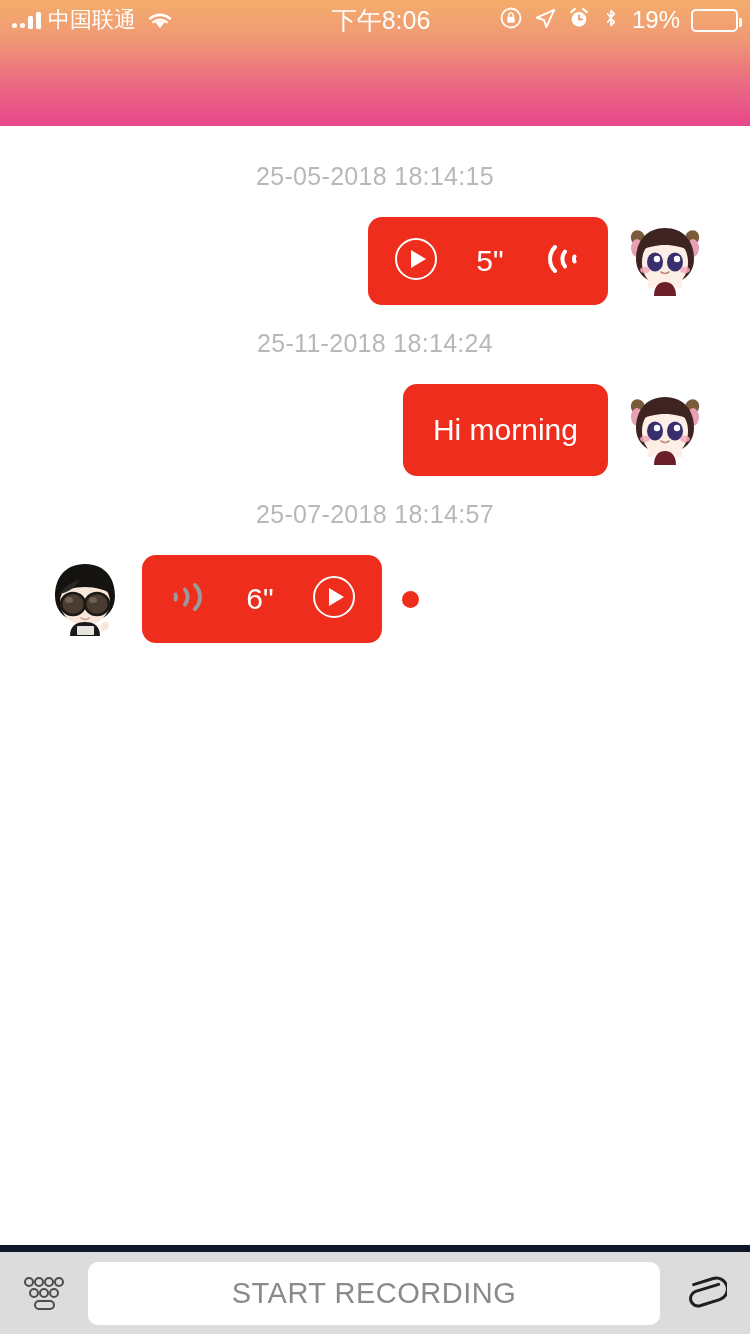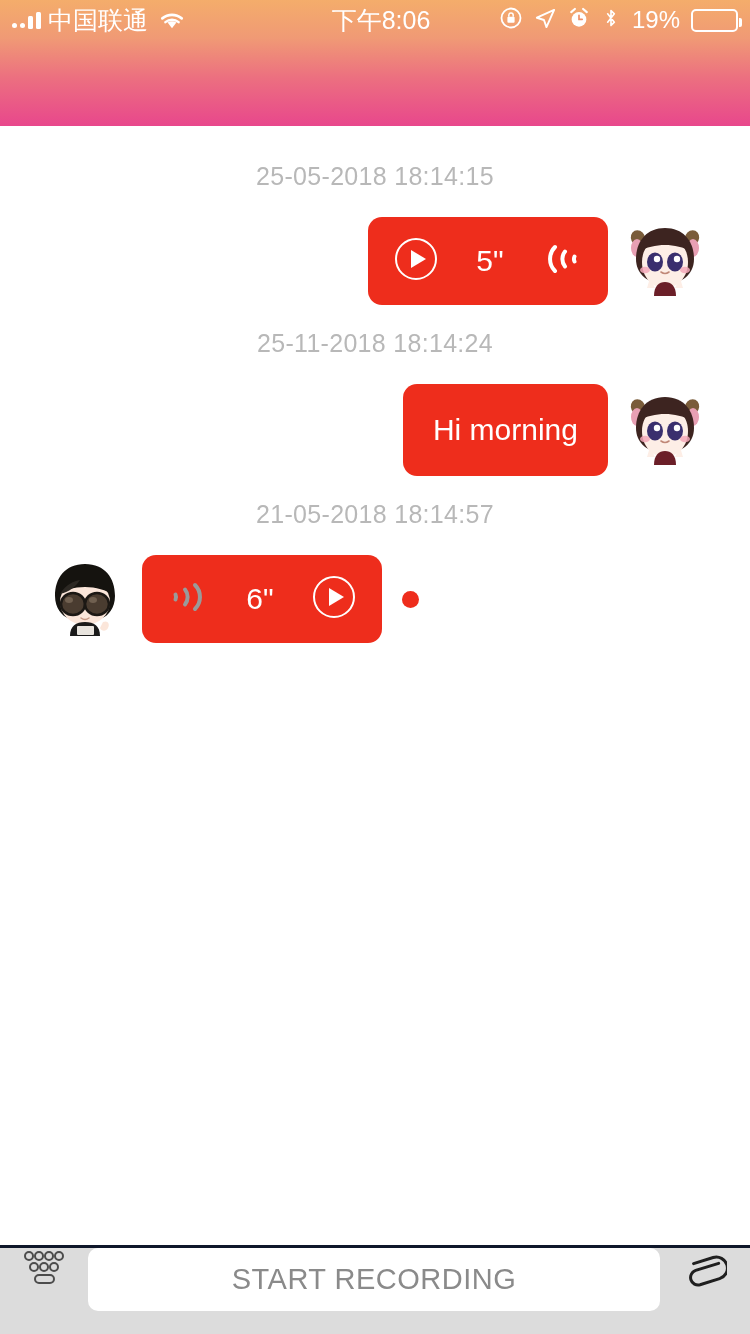--- a/index.html
+++ b/index.html
@@ -19,21 +19,21 @@
     position:absolute; top:0; left:0; right:0; height:40px;
     display:flex; align-items:center; color:#fff;
   }
   .sb-left { display:flex; align-items:center; gap:7px; padding-left:12px; }
   .signal { display:flex; align-items:flex-end; gap:3px; height:17px; }
   .signal i { display:block; width:5px; background:#fff; border-radius:50%; }
   .signal i:nth-child(1){ height:5px; margin-bottom:1px; }
   .signal i:nth-child(2){ height:5px; margin-bottom:1px; }
   .signal i:nth-child(3){ height:13px; border-radius:1.5px; }
   .signal i:nth-child(4){ height:17px; border-radius:1.5px; }
-  .carrier { font-size:25px; letter-spacing:0px; line-height:1; }
+  .carrier { font-size:22px; letter-spacing:0px; line-height:1; }
   .wifi { position:relative; width:26px; height:19px; margin-left:4px; }
   .sb-center {
     position:absolute; left:12px; right:0; top:0; height:40px;
     display:flex; align-items:center; justify-content:center;
     font-size:25px; letter-spacing:0px;
   }
   .sb-right {
     position:absolute; right:12px; top:0; height:40px;
     display:flex; align-items:center; gap:11px;
   }
@@ -79,22 +79,22 @@
   .bubble.voice { height:88px; }
   .bubble.voice-out { width:240px; justify-content:space-between; padding:0 26px; margin-right:18px; }
   .bubble.voice-in  { width:240px; justify-content:space-between; padding:0 26px; margin-left:18px; }
   .bubble.text { padding:0 30px; height:92px; font-size:30px; margin-right:18px; align-items:center; }
   .dur { font-size:30px; }
   .unread { width:17px; height:17px; border-radius:50%; background:#ee2d1c; margin-left:20px; }
 
   
   .bottombar {
     flex:0 0 89px; height:89px; background:#dcdcdc;
-    border-top:3px solid #0f172a;
-    display:flex; align-items:flex-start; padding:0 14px; gap:14px;
+    border-top:7px solid #0f172a;
+    display:flex; align-items:center; padding:0 14px; gap:14px;
   }
   .kbd-icon { width:60px; flex:0 0 60px; display:flex; align-items:center; justify-content:center; }
   .record-btn {
     flex:1 1 auto; height:63px; background:#fff; border-radius:10px;
     display:flex; align-items:center; justify-content:center;
     color:#8a8a8a; font-size:29px; letter-spacing:0.5px;
   }
   .clip-icon { width:62px; flex:0 0 62px; display:flex; align-items:center; justify-content:center; }
 </style>
 </head>
@@ -229,21 +229,21 @@
             <path d="M35 50 Q39 53 43 50" fill="none" stroke="#c08878" stroke-width="1.6" stroke-linecap="round"></path>
             <path d="M28 74 C28 64 33 60 39 60 C45 60 50 64 50 74 Z" fill="#6b1f28"></path>
             <path d="M24 56 L21 66 L29 66 Z" fill="#fdeee6"></path>
             <path d="M54 56 L57 66 L49 66 Z" fill="#fdeee6"></path>
           </svg>
         </div>
       </div>
     </div>
 
     <div class="msg-group">
-      <div class="timestamp">21-05-2018 18:14:57</div>
+      <div class="timestamp">25-07-2018 18:14:57</div>
       <div class="row in">
         <div class="avatar">
           <svg viewBox="0 0 78 78">
             <path d="M39 4 C19 4 9 18 9 36 C9 48 16 56 22 58 L22 40 C22 40 28 34 39 34 C50 34 56 40 56 40 L56 58 C62 56 69 48 69 36 C69 18 59 4 39 4 Z" fill="#15130f"></path>
             <ellipse cx="39" cy="42" rx="25" ry="23" fill="#fbe6da"></ellipse>
             <path d="M39 5 C20 5 10 19 10 35 C18 30 28 27 39 27 C50 27 60 30 68 35 C68 19 58 5 39 5 Z" fill="#15130f"></path>
             <path d="M14 34 C20 24 28 21 34 20 C30 26 24 32 14 34 Z" fill="#2c2823"></path>
             <ellipse cx="27" cy="44" rx="12" ry="11" fill="#4a3c30" stroke="#1c1814" stroke-width="2.5"></ellipse>
             <ellipse cx="51" cy="44" rx="12" ry="11" fill="#4a3c30" stroke="#1c1814" stroke-width="2.5"></ellipse>
             <path d="M39 44 L39 44" stroke="#1c1814" stroke-width="2.5"></path>

